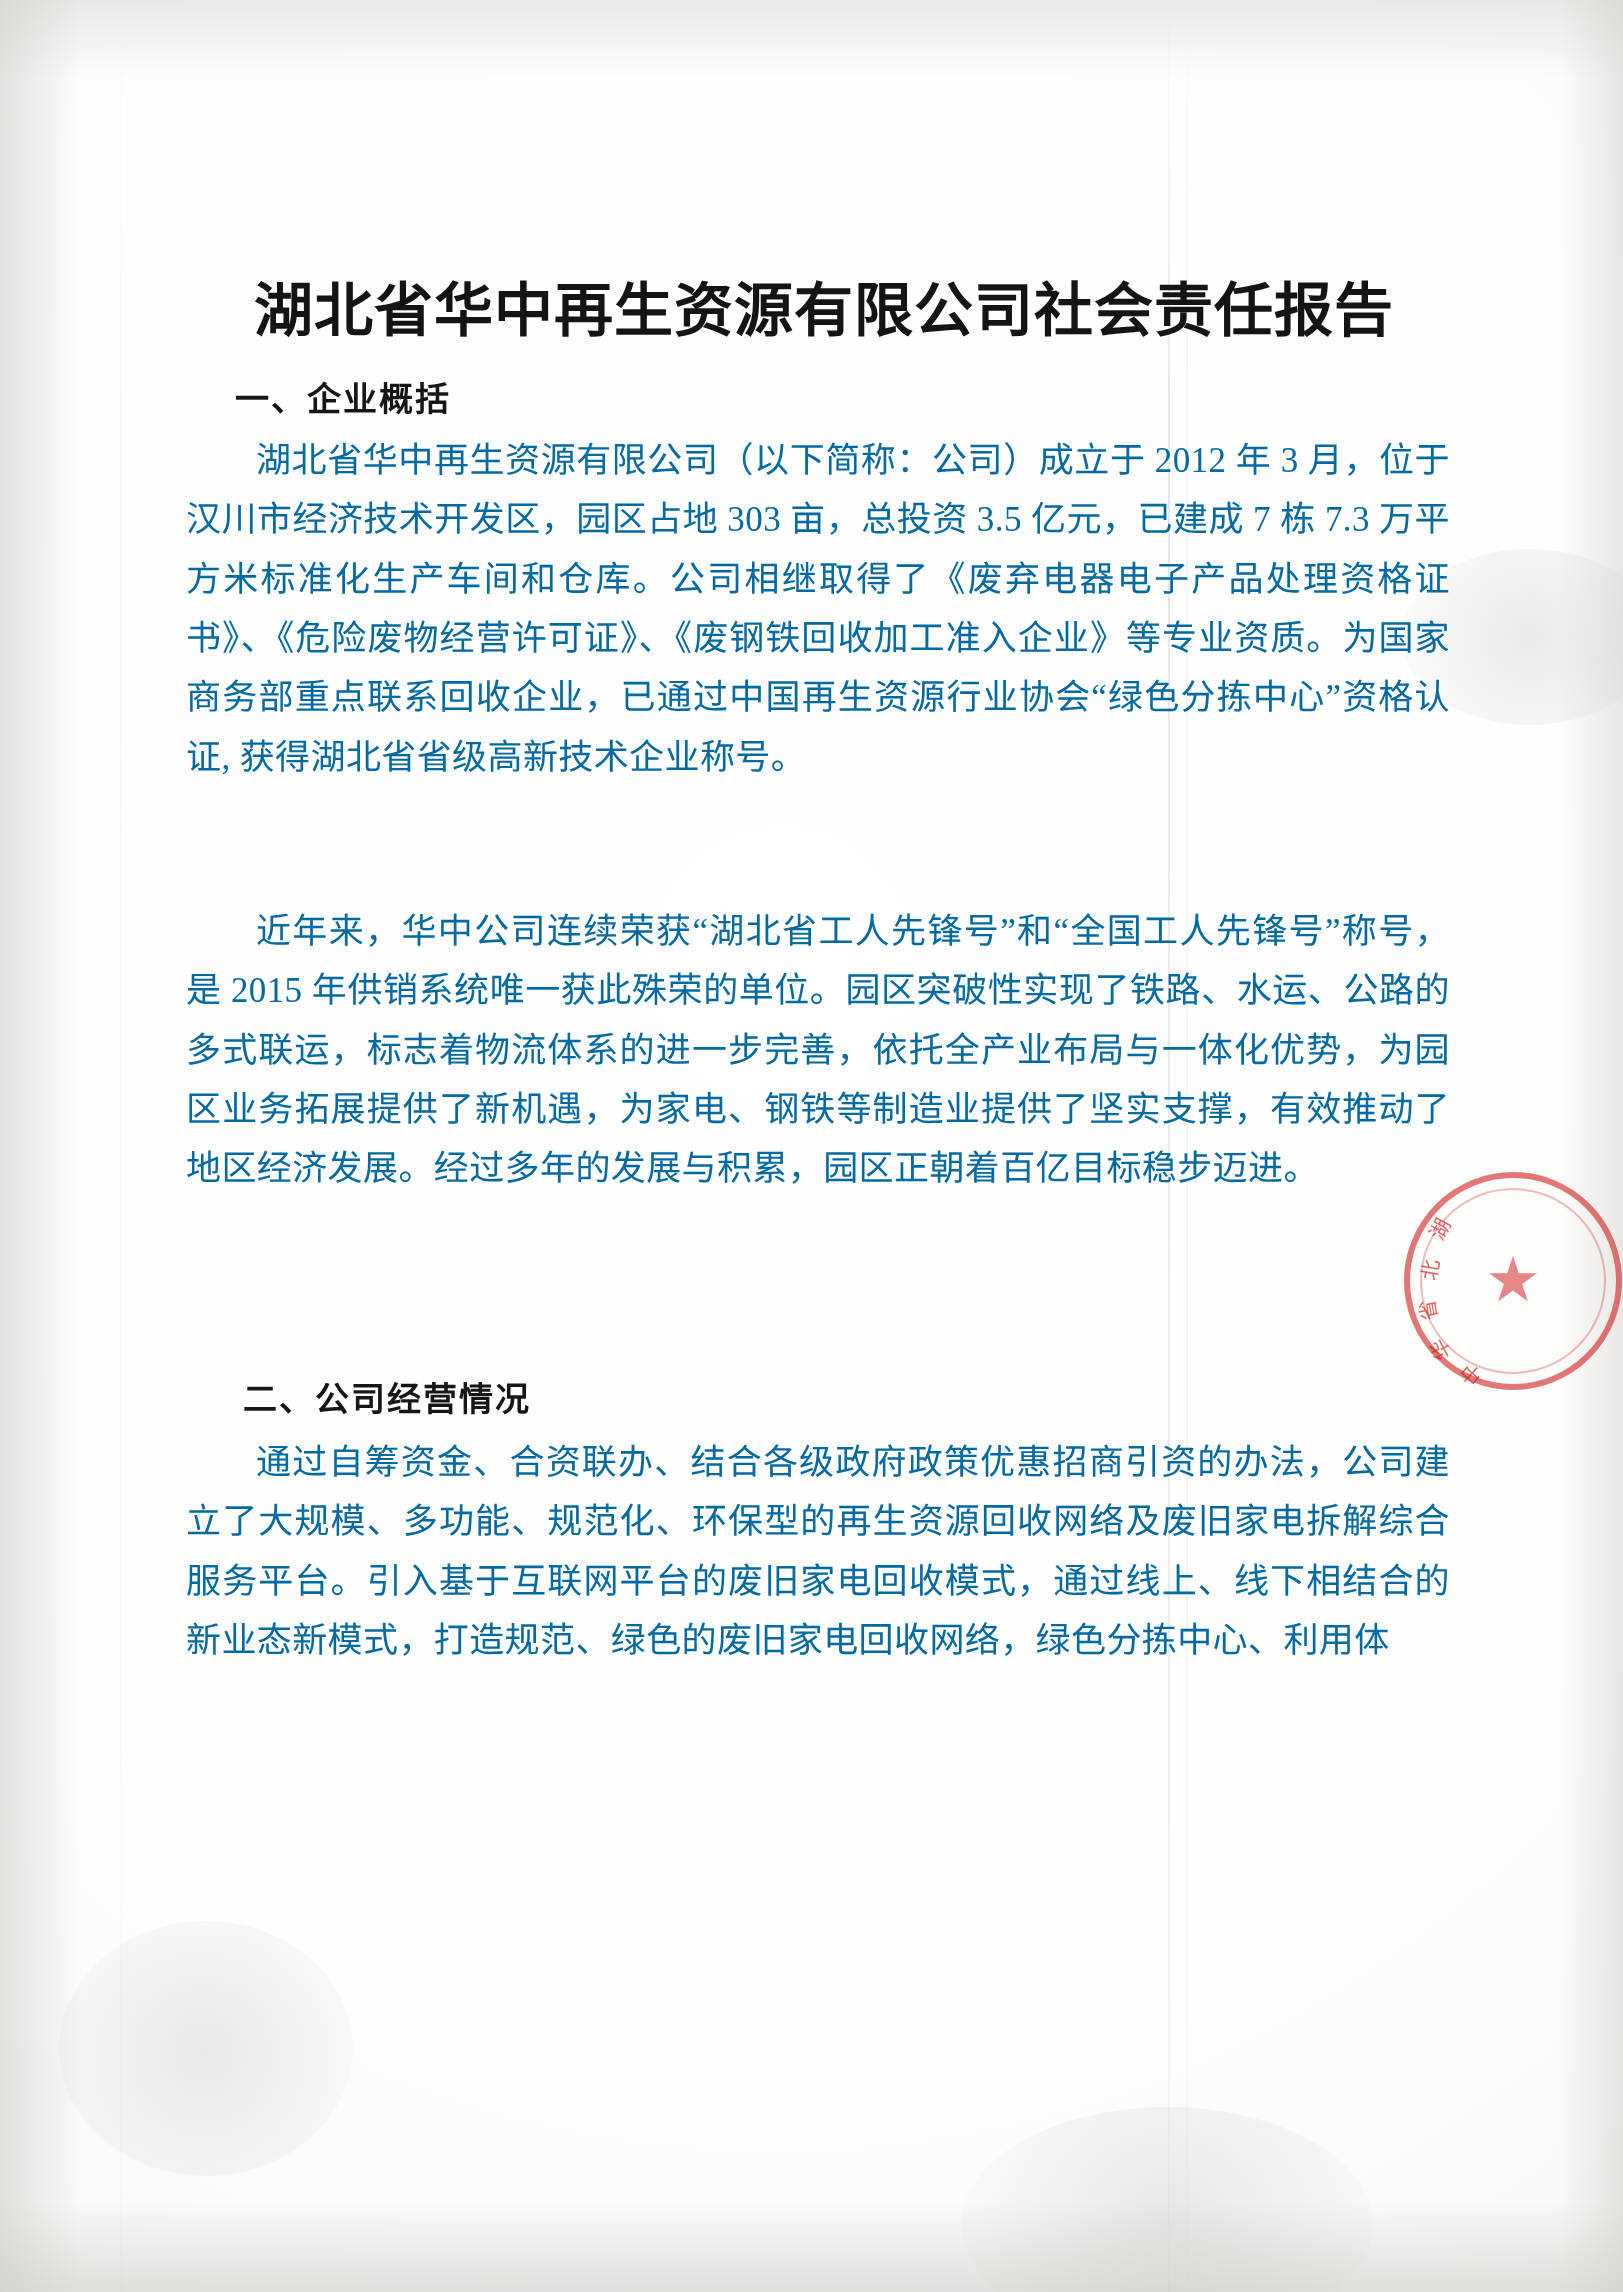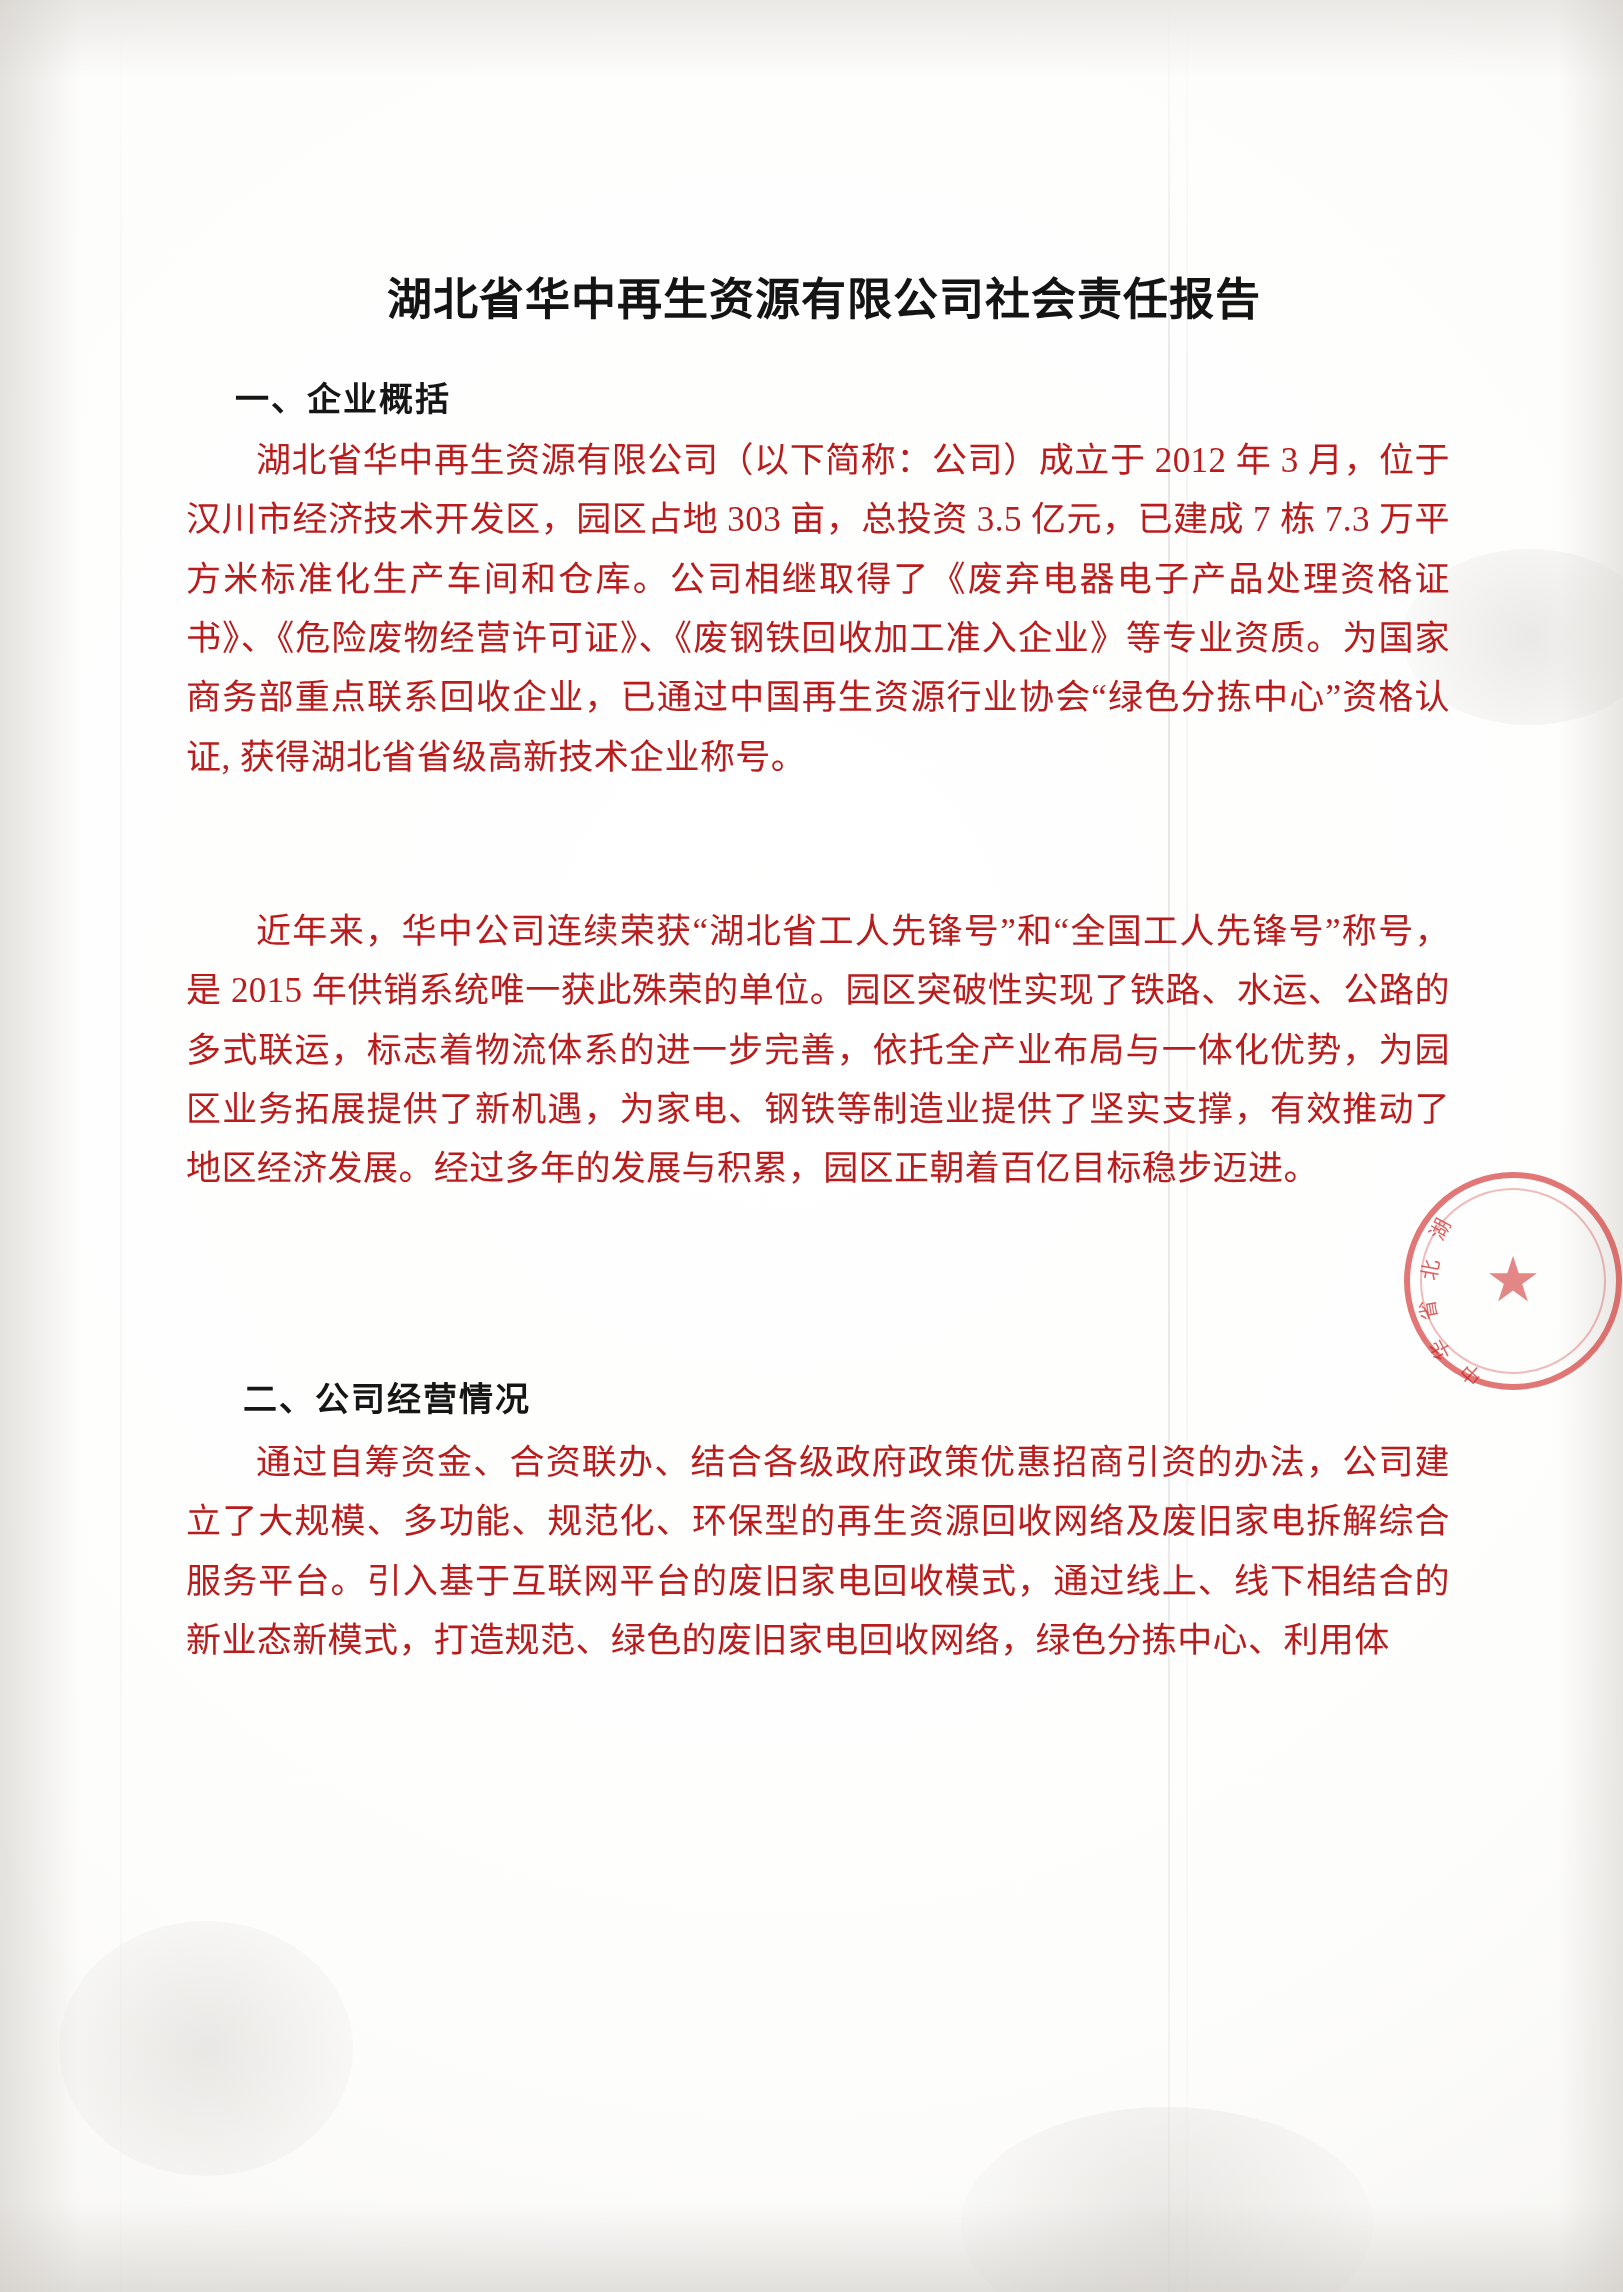--- a/index.html
+++ b/index.html
@@ -62,21 +62,21 @@
     left: 186px;
     top: 0;
     width: 1264px;
   }
 
   h1.doc-title {
     margin: 0;
     padding: 0;
     font-family: "Liberation Sans", "DejaVu Sans", sans-serif;
     font-weight: bold;
-    font-size: 45px;
+    font-size: 59px;
     letter-spacing: 1px;
     color: #141414;
     text-align: center;
     position: absolute;
     top: 263px;
     left: 50%;
     transform: translateX(-50%) translateX(5.9px);
     white-space: nowrap;
   }
 
@@ -87,21 +87,21 @@
     color: #161616;
     letter-spacing: 2px;
     margin: 0;
     padding: 0;
   }
 
   p.body-para {
     margin: 0;
     font-size: 35px;
     line-height: 1.695;
-    color: #b91c1c;
+    color: #0369a1;
     text-align: justify;
     text-justify: inter-ideograph;
     letter-spacing: 0.4px;
     text-indent: 2em;
     font-family: "Liberation Serif", "DejaVu Serif", serif;
   }
 
   
   .blk { position: absolute; left: 0; width: 1264px; }
   #h-1 { top: 372px;  left: 49px; }

